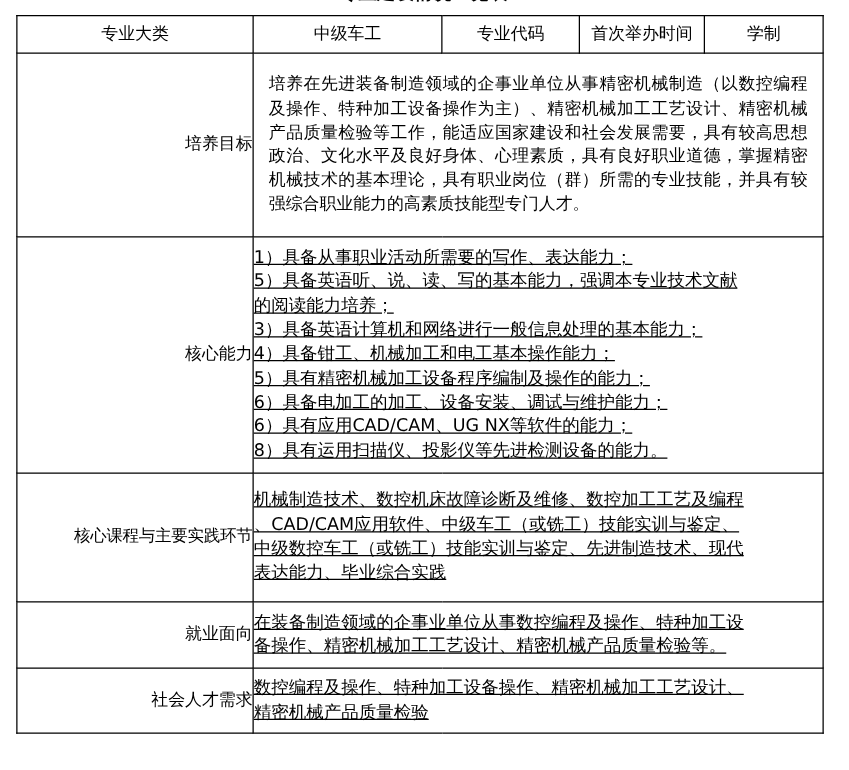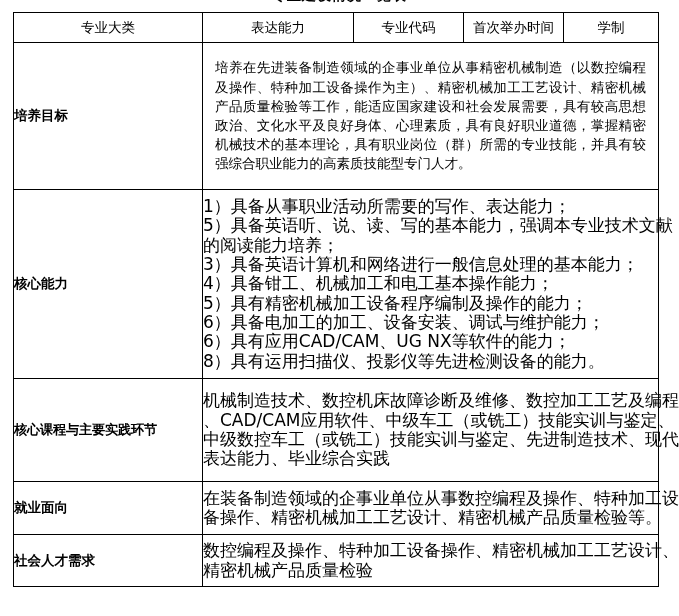--- a/index.html
+++ b/index.html
@@ -67,25 +67,24 @@
     padding: 2px 2px;
   }
   td.c2 {
     text-align: center;
     height: 32px;
     padding: 2px 2px;
   }
 
   
   td.rowlabel {
-    text-align: left;
+    text-align: right;
     vertical-align: middle;
     padding: 3px 2px;
     font-size: 13.5px;
-    font-weight: bold;
   }
   td.rowlabel.tight {
     font-size: 13.2px;
     letter-spacing: -0.2px;
   }
 
   
   td.content {
     text-align: left;
     vertical-align: top;
@@ -100,22 +99,23 @@
   }
   td.content .lines {
     margin: 0;
     padding: 0;
     list-style: none;
   }
   td.content .lines li {
     margin: 0;
     padding: 0;
     white-space: nowrap;
-    font-size: 17px;
+    font-size: 14px;
     line-height: 19.3px;
+    text-decoration: underline;
   }
 </style>
 </head>
 <body>
 
 <div class="page">
 
   <div class="title-clip">
     <div class="title-text">专业建设情况一览表</div>
   </div>
@@ -125,21 +125,21 @@
       <col style="width:189px">
       <col style="width:151px">
       <col style="width:110px">
       <col style="width:100px">
       <col style="width:95px">
     </colgroup>
     <tbody>
 
       <tr>
         <td class="c">专业大类</td>
-        <td class="c">表达能力</td>
+        <td class="c">中级车工</td>
         <td class="c">专业代码</td>
         <td class="c">首次举办时间</td>
         <td class="c">学制</td>
       </tr>
 
 
       <tr>
         <td class="rowlabel" style="height:146px">培养目标</td>
         <td class="content" colspan="4">
           <p class="para">培养在先进装备制造领域的企事业单位从事精密机械制造（以数控编程及操作、特种加工设备操作为主）、精密机械加工工艺设计、精密机械产品质量检验等工作，能适应国家建设和社会发展需要，具有较高思想政治、文化水平及良好身体、心理素质，具有良好职业道德，掌握精密机械技术的基本理论，具有职业岗位（群）所需的专业技能，并具有较强综合职业能力的高素质技能型专门人才。</p>

